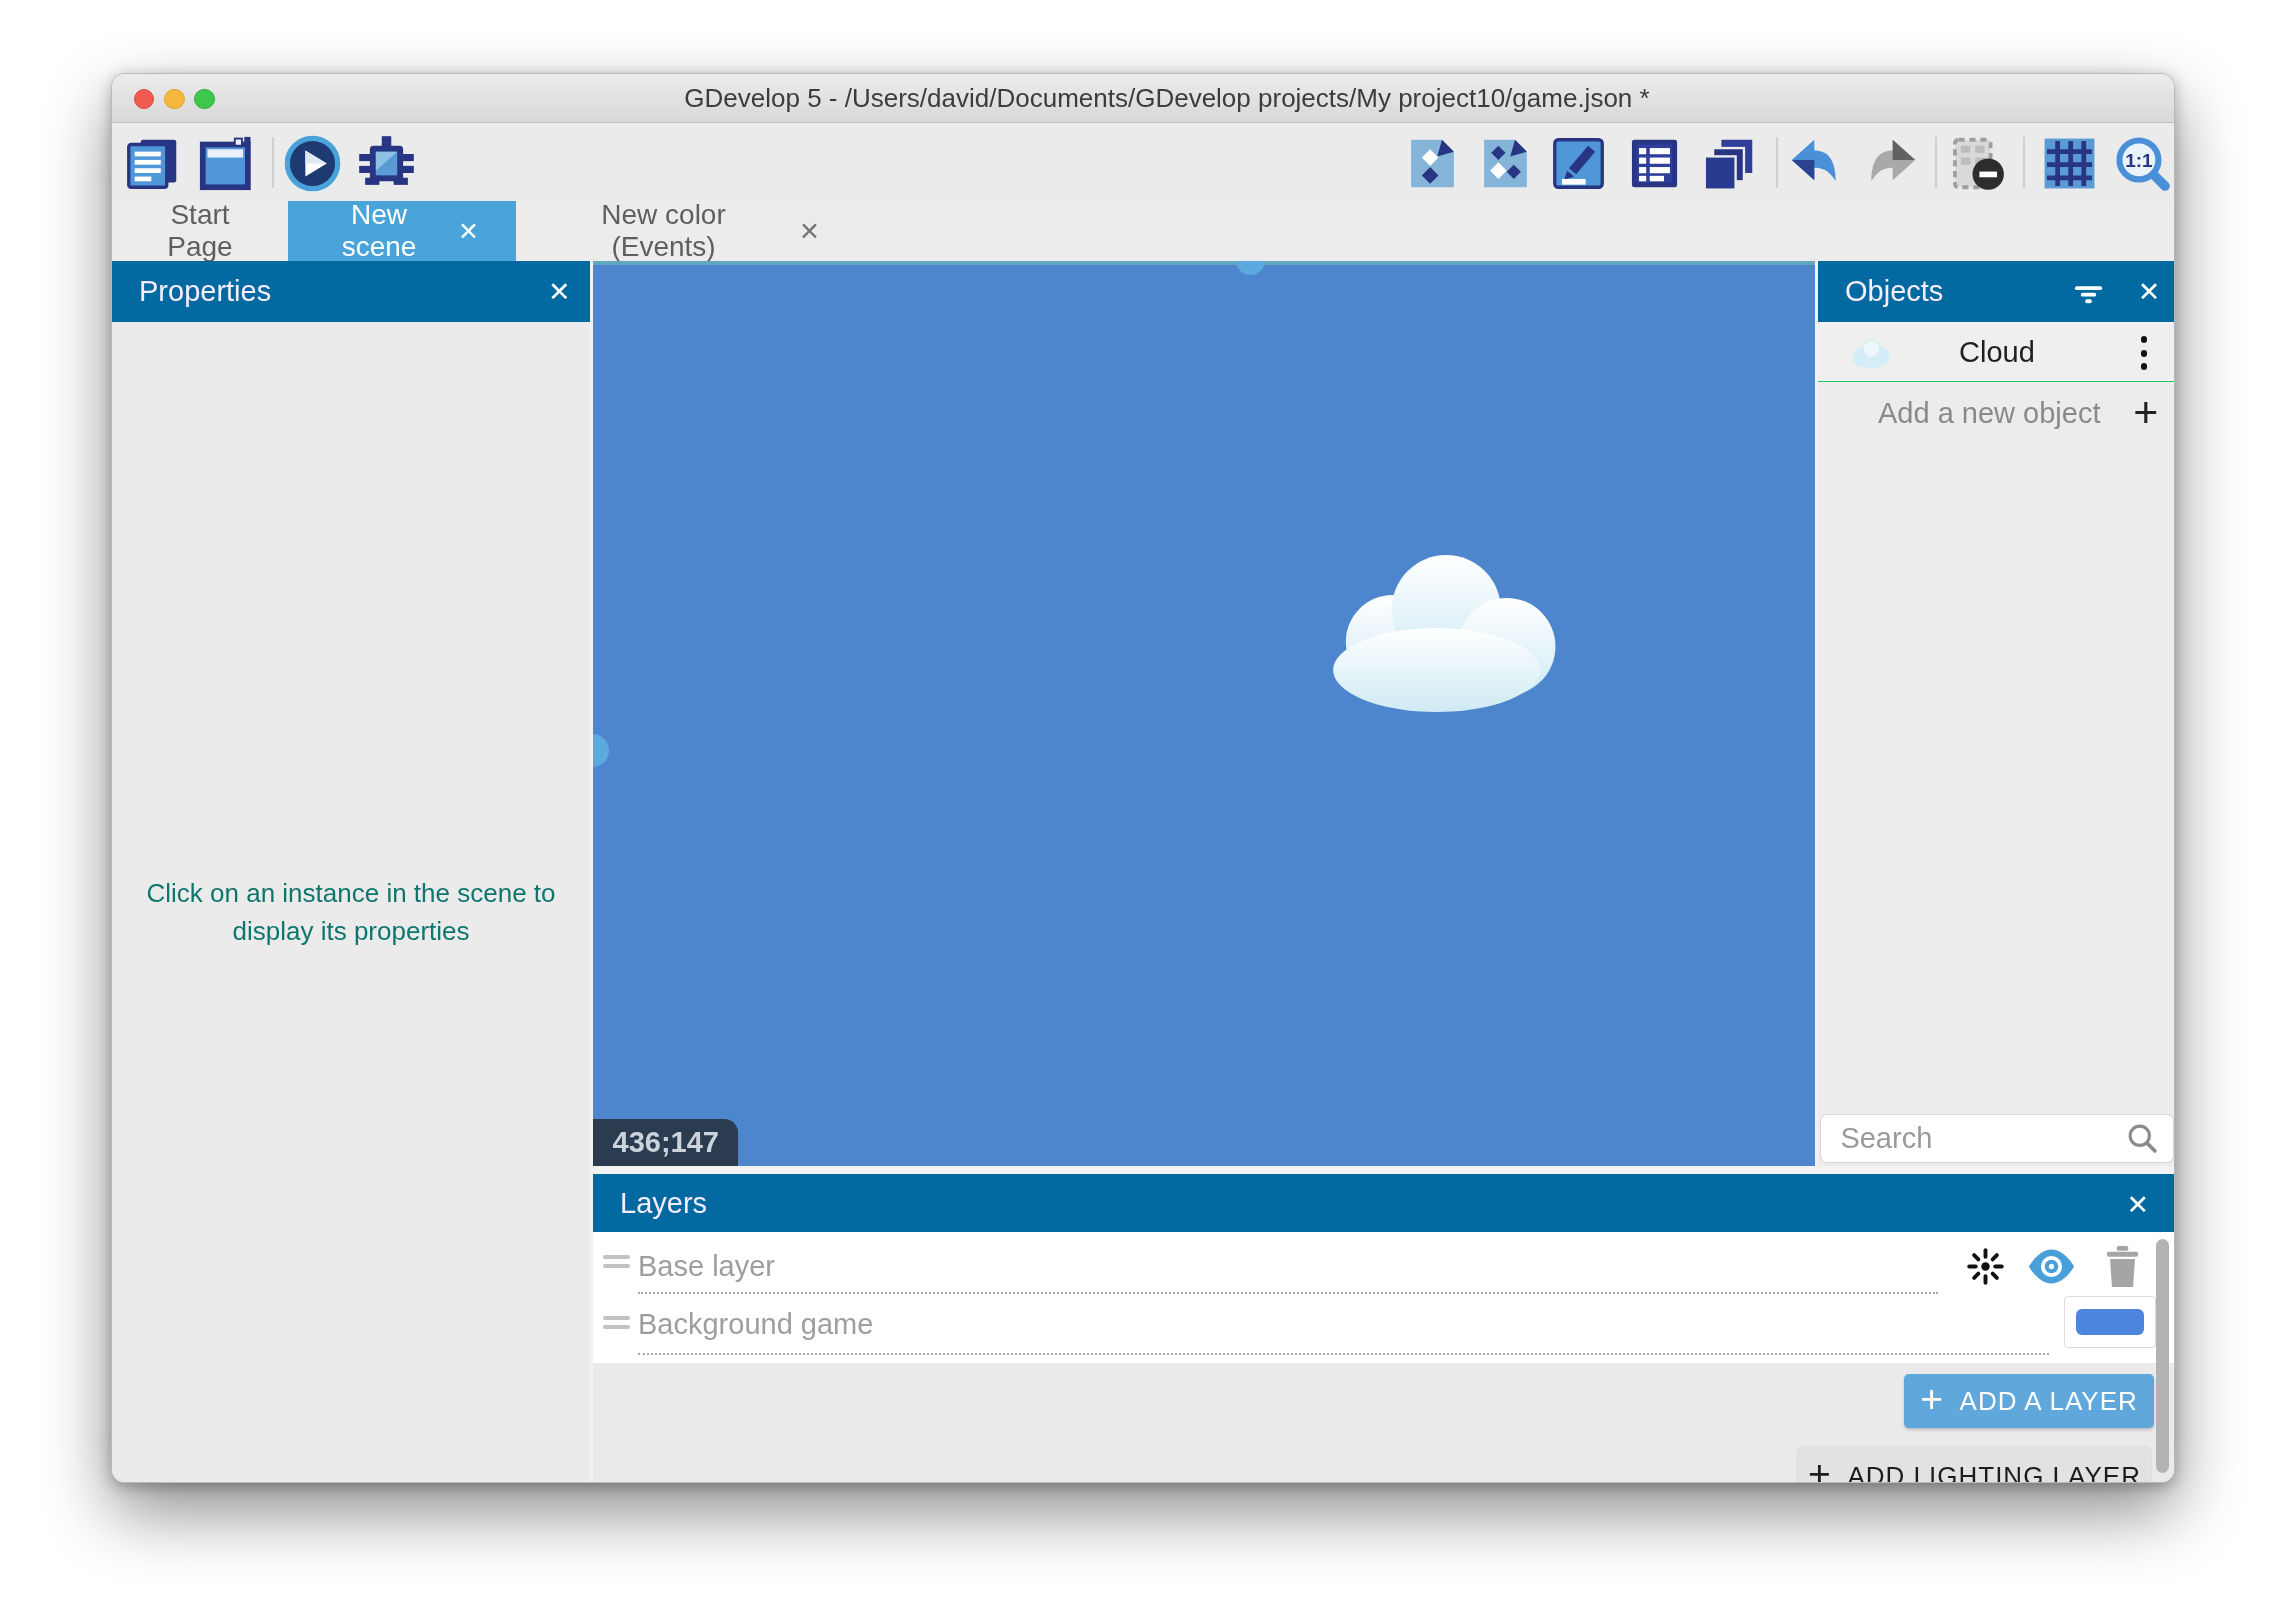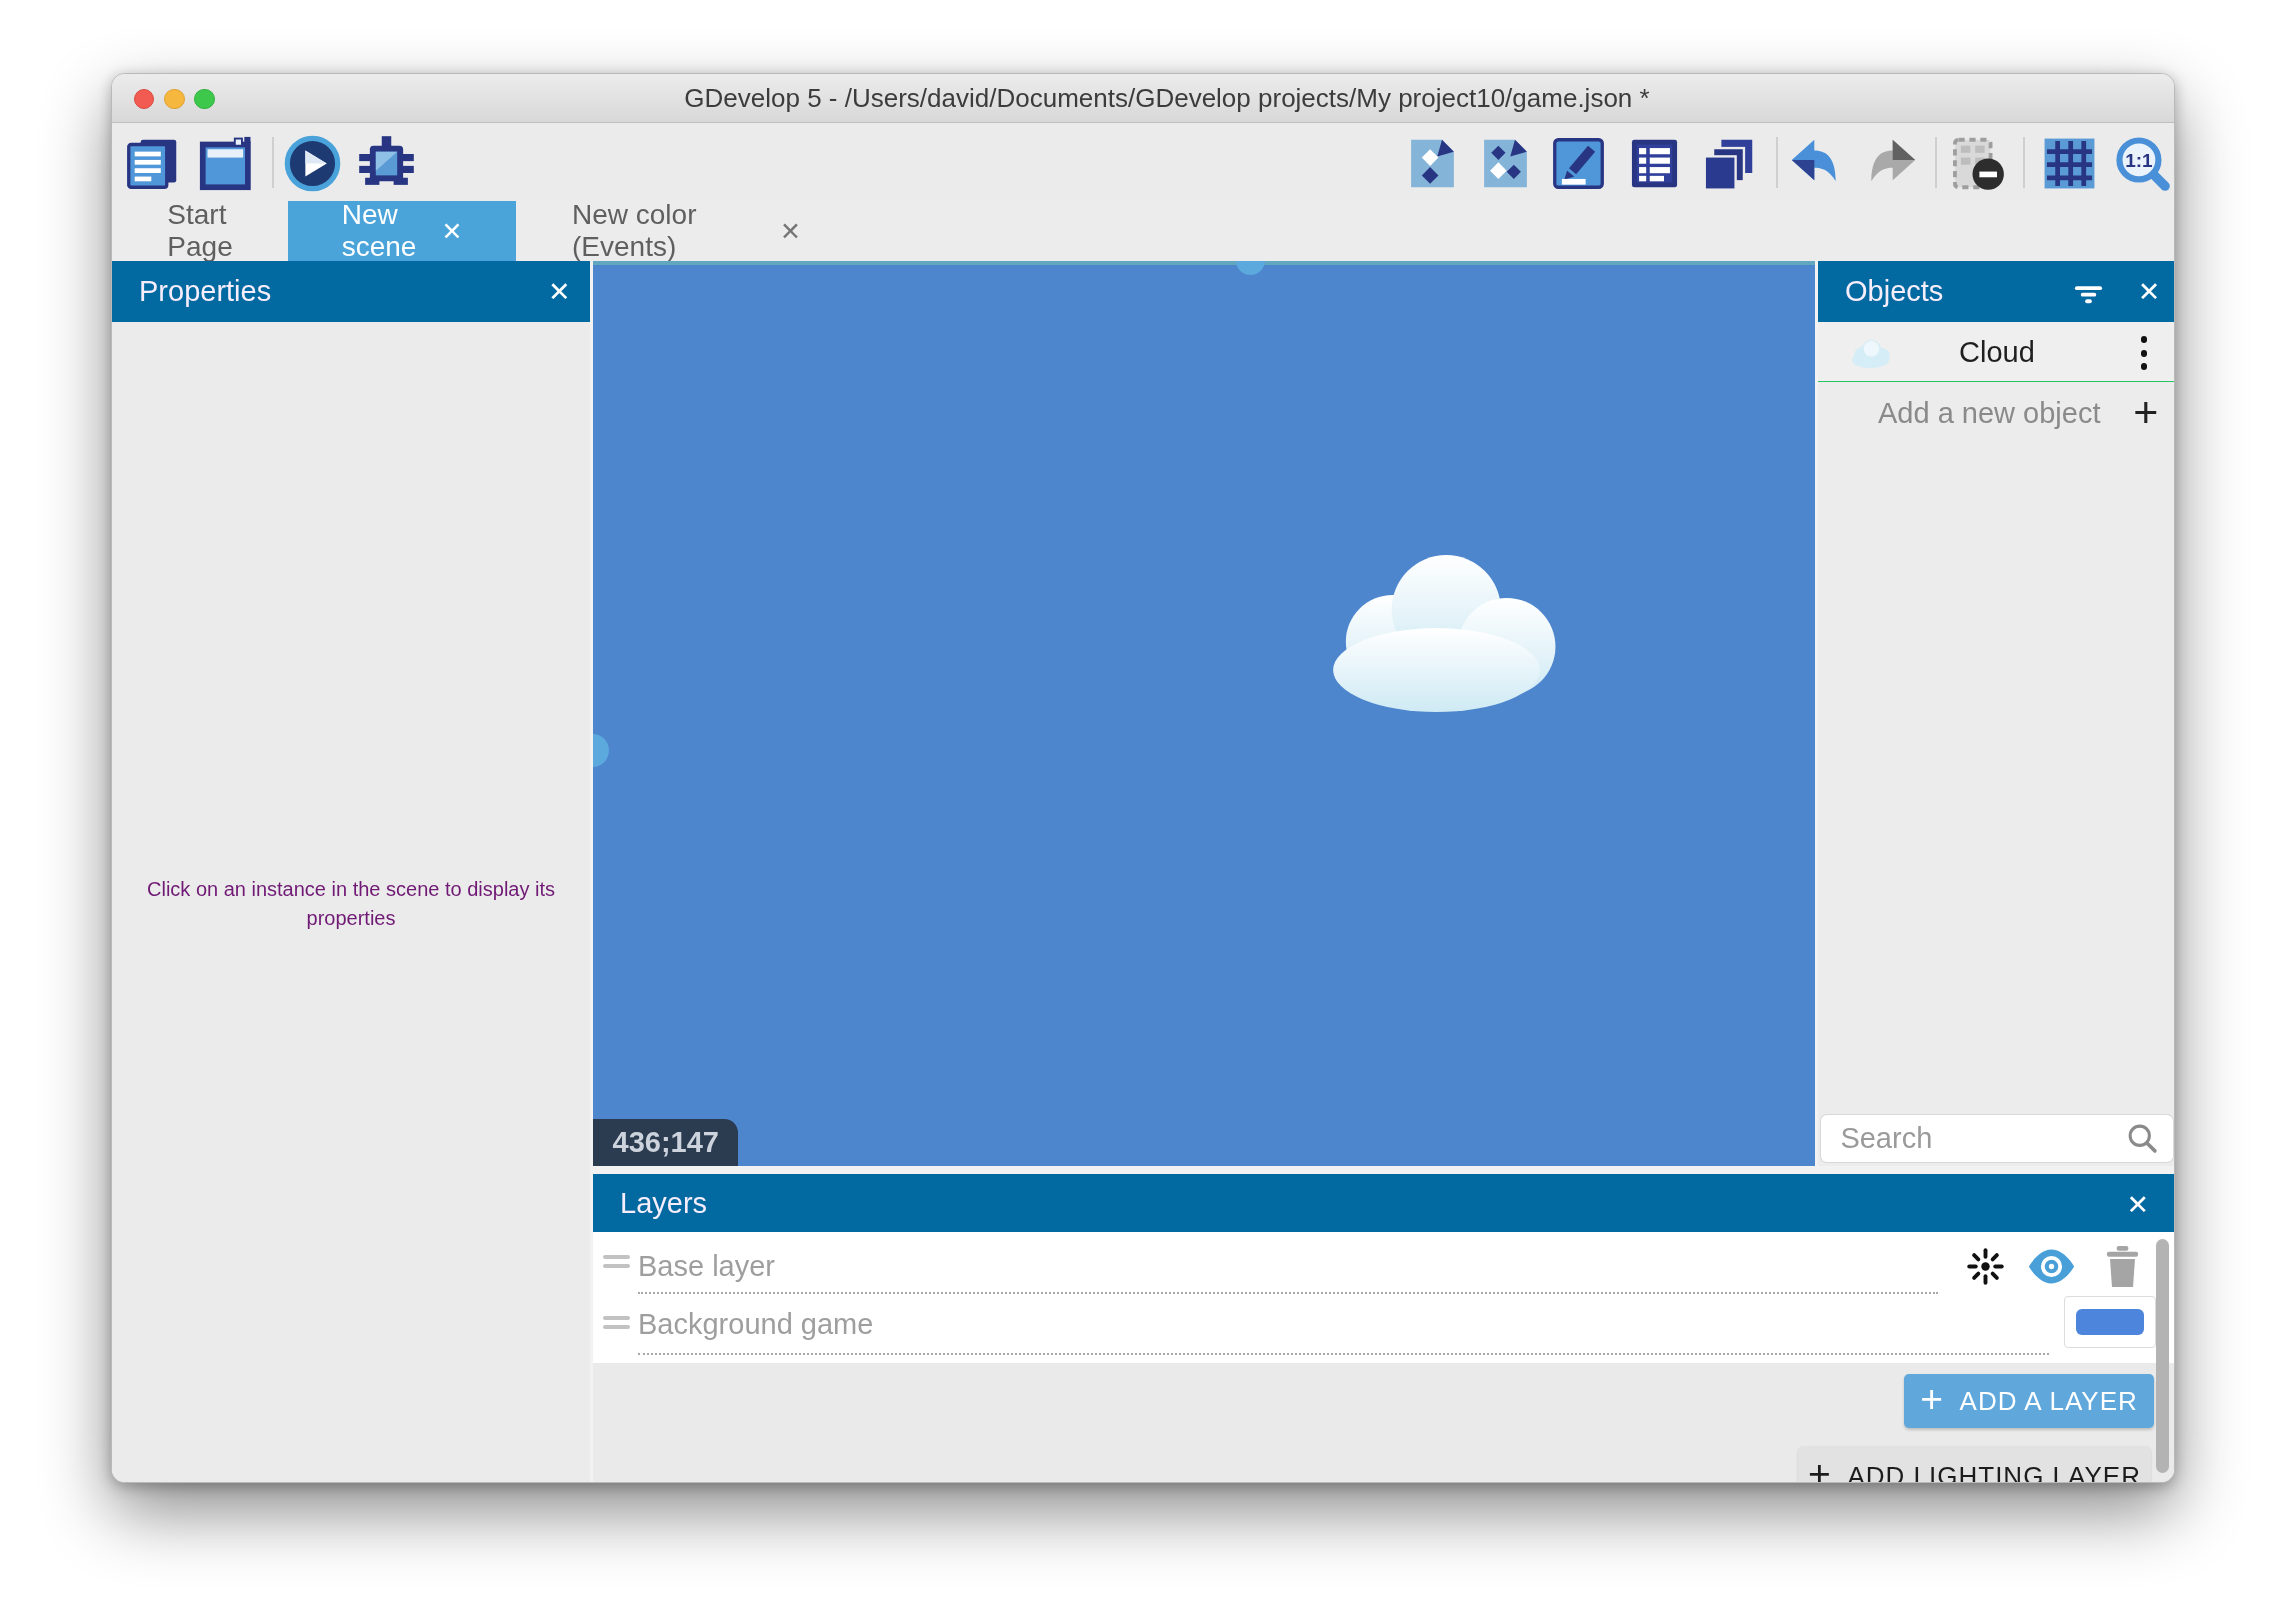--- a/index.html
+++ b/index.html
@@ -24,38 +24,38 @@
 
   
   .toolbar { position:absolute; left:0; top:49px; right:0; height:78px; background:#ebebeb; }
   .tbi { position:absolute; top:11.7px; width:57px; height:57px; cursor:pointer; }
   .tbi svg { width:100%; height:100%; display:block; }
   .tb-sep { position:absolute; top:13.7px; width:2px; height:51px; background:#cfcfcf; }
 
   
   .tabbar { position:absolute; left:0; top:127px; right:0; height:60px; background:#ececec; display:flex; }
   .tab { height:60px; display:flex; align-items:center; justify-content:center; gap:25px;
-    font-size:28px; color:#5f5f5f; padding:0 56px; cursor:pointer; }
+    font-size:28px; color:#5f5f5f; padding:0 37px; cursor:pointer;text-align:center; }
   .tab.active { background:#4aa3d9; color:#ffffff; }
   .tab .tab-x { font-size:25px; color:#757575; cursor:pointer; }
   .tab.active .tab-x { color:#ffffff; }
 
   
   .content { position:absolute; left:0; top:187px; right:0; bottom:0; background:#f2f2f2; }
 
   .panel-header { position:absolute; left:0; right:0; top:0; height:61px; background:#0369a1;
     display:flex; align-items:center; }
   .panel-title { color:#f7eefc; font-size:29px; margin-left:27px; }
   .hdr-x { position:absolute; right:19.5px; top:0; height:61px; display:flex; align-items:center;
     color:#ffffff; font-size:27px; cursor:pointer; }
 
   
   .properties { position:absolute; left:0; top:0; width:478px; bottom:0; background:#ebebeb; }
   .props-empty { position:absolute; left:24.4px; right:24.4px; top:614px; text-align:center;
-    font-size:20px; line-height:1.45; color:#701a75; }
+    font-size:26px; line-height:1.45; color:#0f766e; }
 
   
   .canvas { position:absolute; left:481px; top:0; width:1222px; height:905px; background:#4e86ce; overflow:hidden;text-align:center; }
   .canvas-topstrip { position:absolute; left:0; right:0; top:0; height:3.9px; background:#61a7c0; }
   .scroll-dot-top { position:absolute; left:643px; top:-14.6px; width:29px; height:29px; border-radius:50%; background:#5ca9dd; }
   .scroll-dot-left { position:absolute; left:-16.6px; top:473px; width:33px; height:33px; border-radius:50%; background:#5ca9dd; }
   .cloud-sprite { position:absolute; left:707px; top:288px; width:273px; height:166px; }
   .coord-badge { position:absolute; left:0; bottom:0; height:47px; padding:0 19.5px;
     background:#2b3b50; color:#ccd3dc; font-size:29px; font-weight:bold; line-height:47px;
     border-radius:0 13.7px 0 0; }

